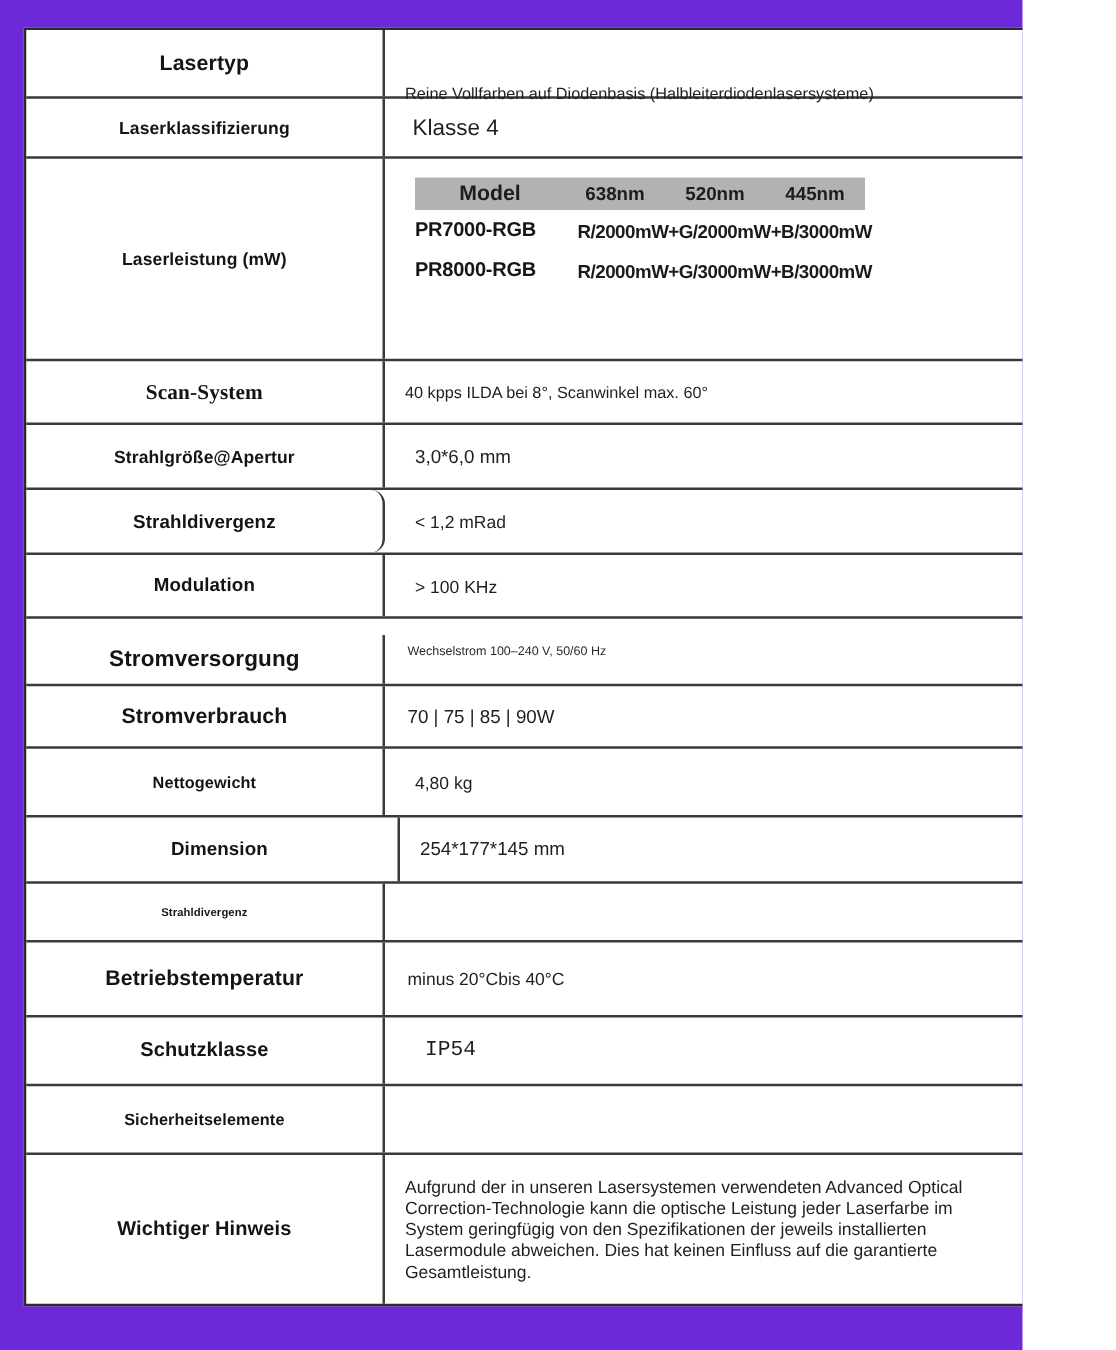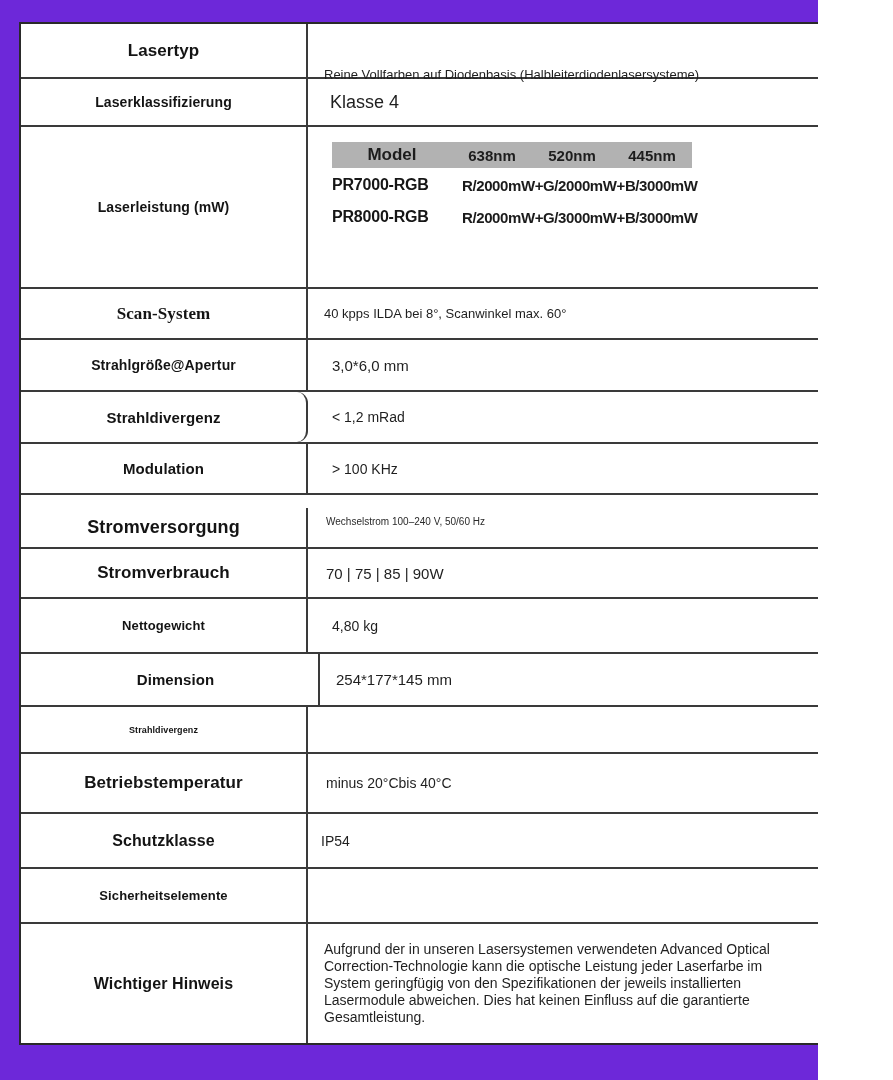--- a/index.html
+++ b/index.html
@@ -95,21 +95,21 @@
   .r4  .value { font-size: 13px; }
   .r5  .value { font-size: 15px; padding-left: 24px; }
   .r6  .value { font-size: 14px; padding-left: 24px; }
   .r7  .value { font-size: 14px; padding-left: 24px; }
   .r8  .value { font-size: 10px; padding-left: 18px; color: #2a2a2a; }
   .r9  .value { font-size: 15px; padding-left: 18px; }
   .r10 .value { font-size: 14px; padding-left: 24px; }
   .r11 .value { font-size: 15px; }
   .r12 .value { font-size: 15px; }
   .r13 .value { font-size: 14px; padding-left: 18px; }
-  .r14 .value { font-size: 14px; padding-left: 13px; font-family: Liberation Sans, sans-serif; }
+  .r14 .value { font-size: 17px; padding-left: 32px; font-family: Liberation Mono, monospace; }
   .r15 .value { font-size: 12px; line-height: 27px; }
   .r15 .value .wrap { max-width: 505px; }
   .r16 .value { font-size: 14px; line-height: 17px; }
   .r16 .value .wrap { max-width: 472px; }
   
   .r3 .value {
     align-items: flex-start;
     padding-top: 15px;
     padding-left: 16px;
     display: block;

